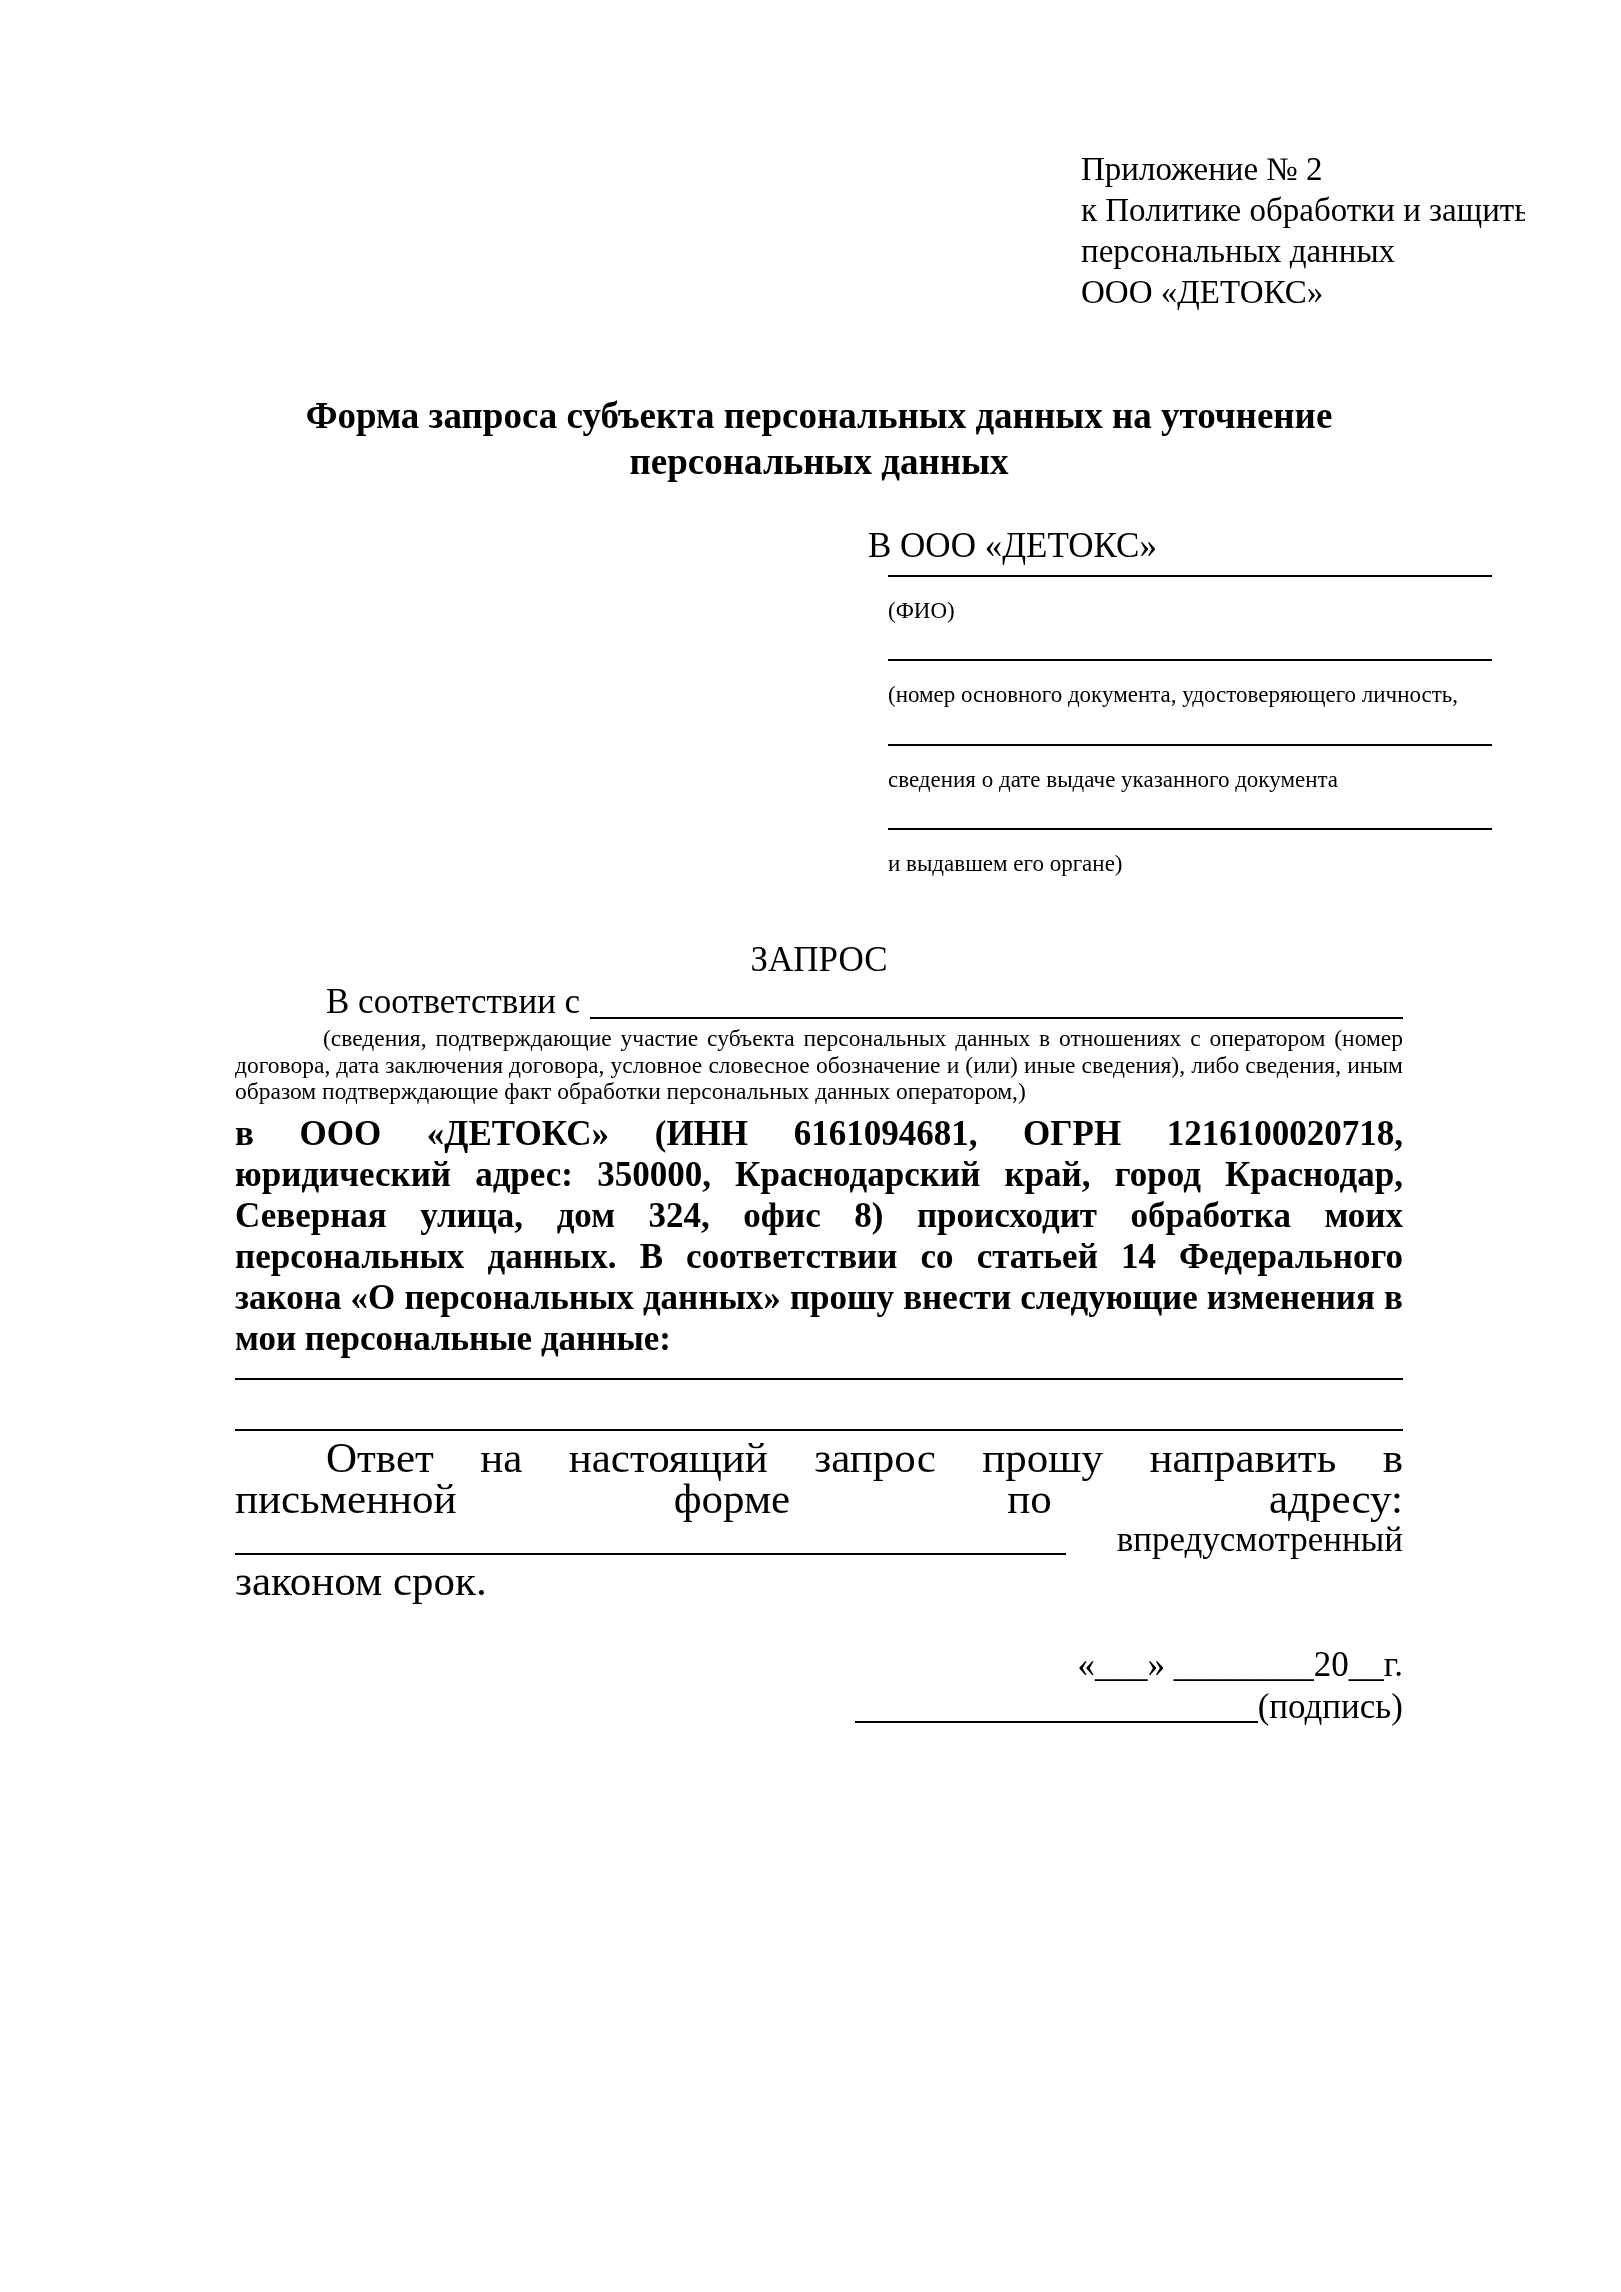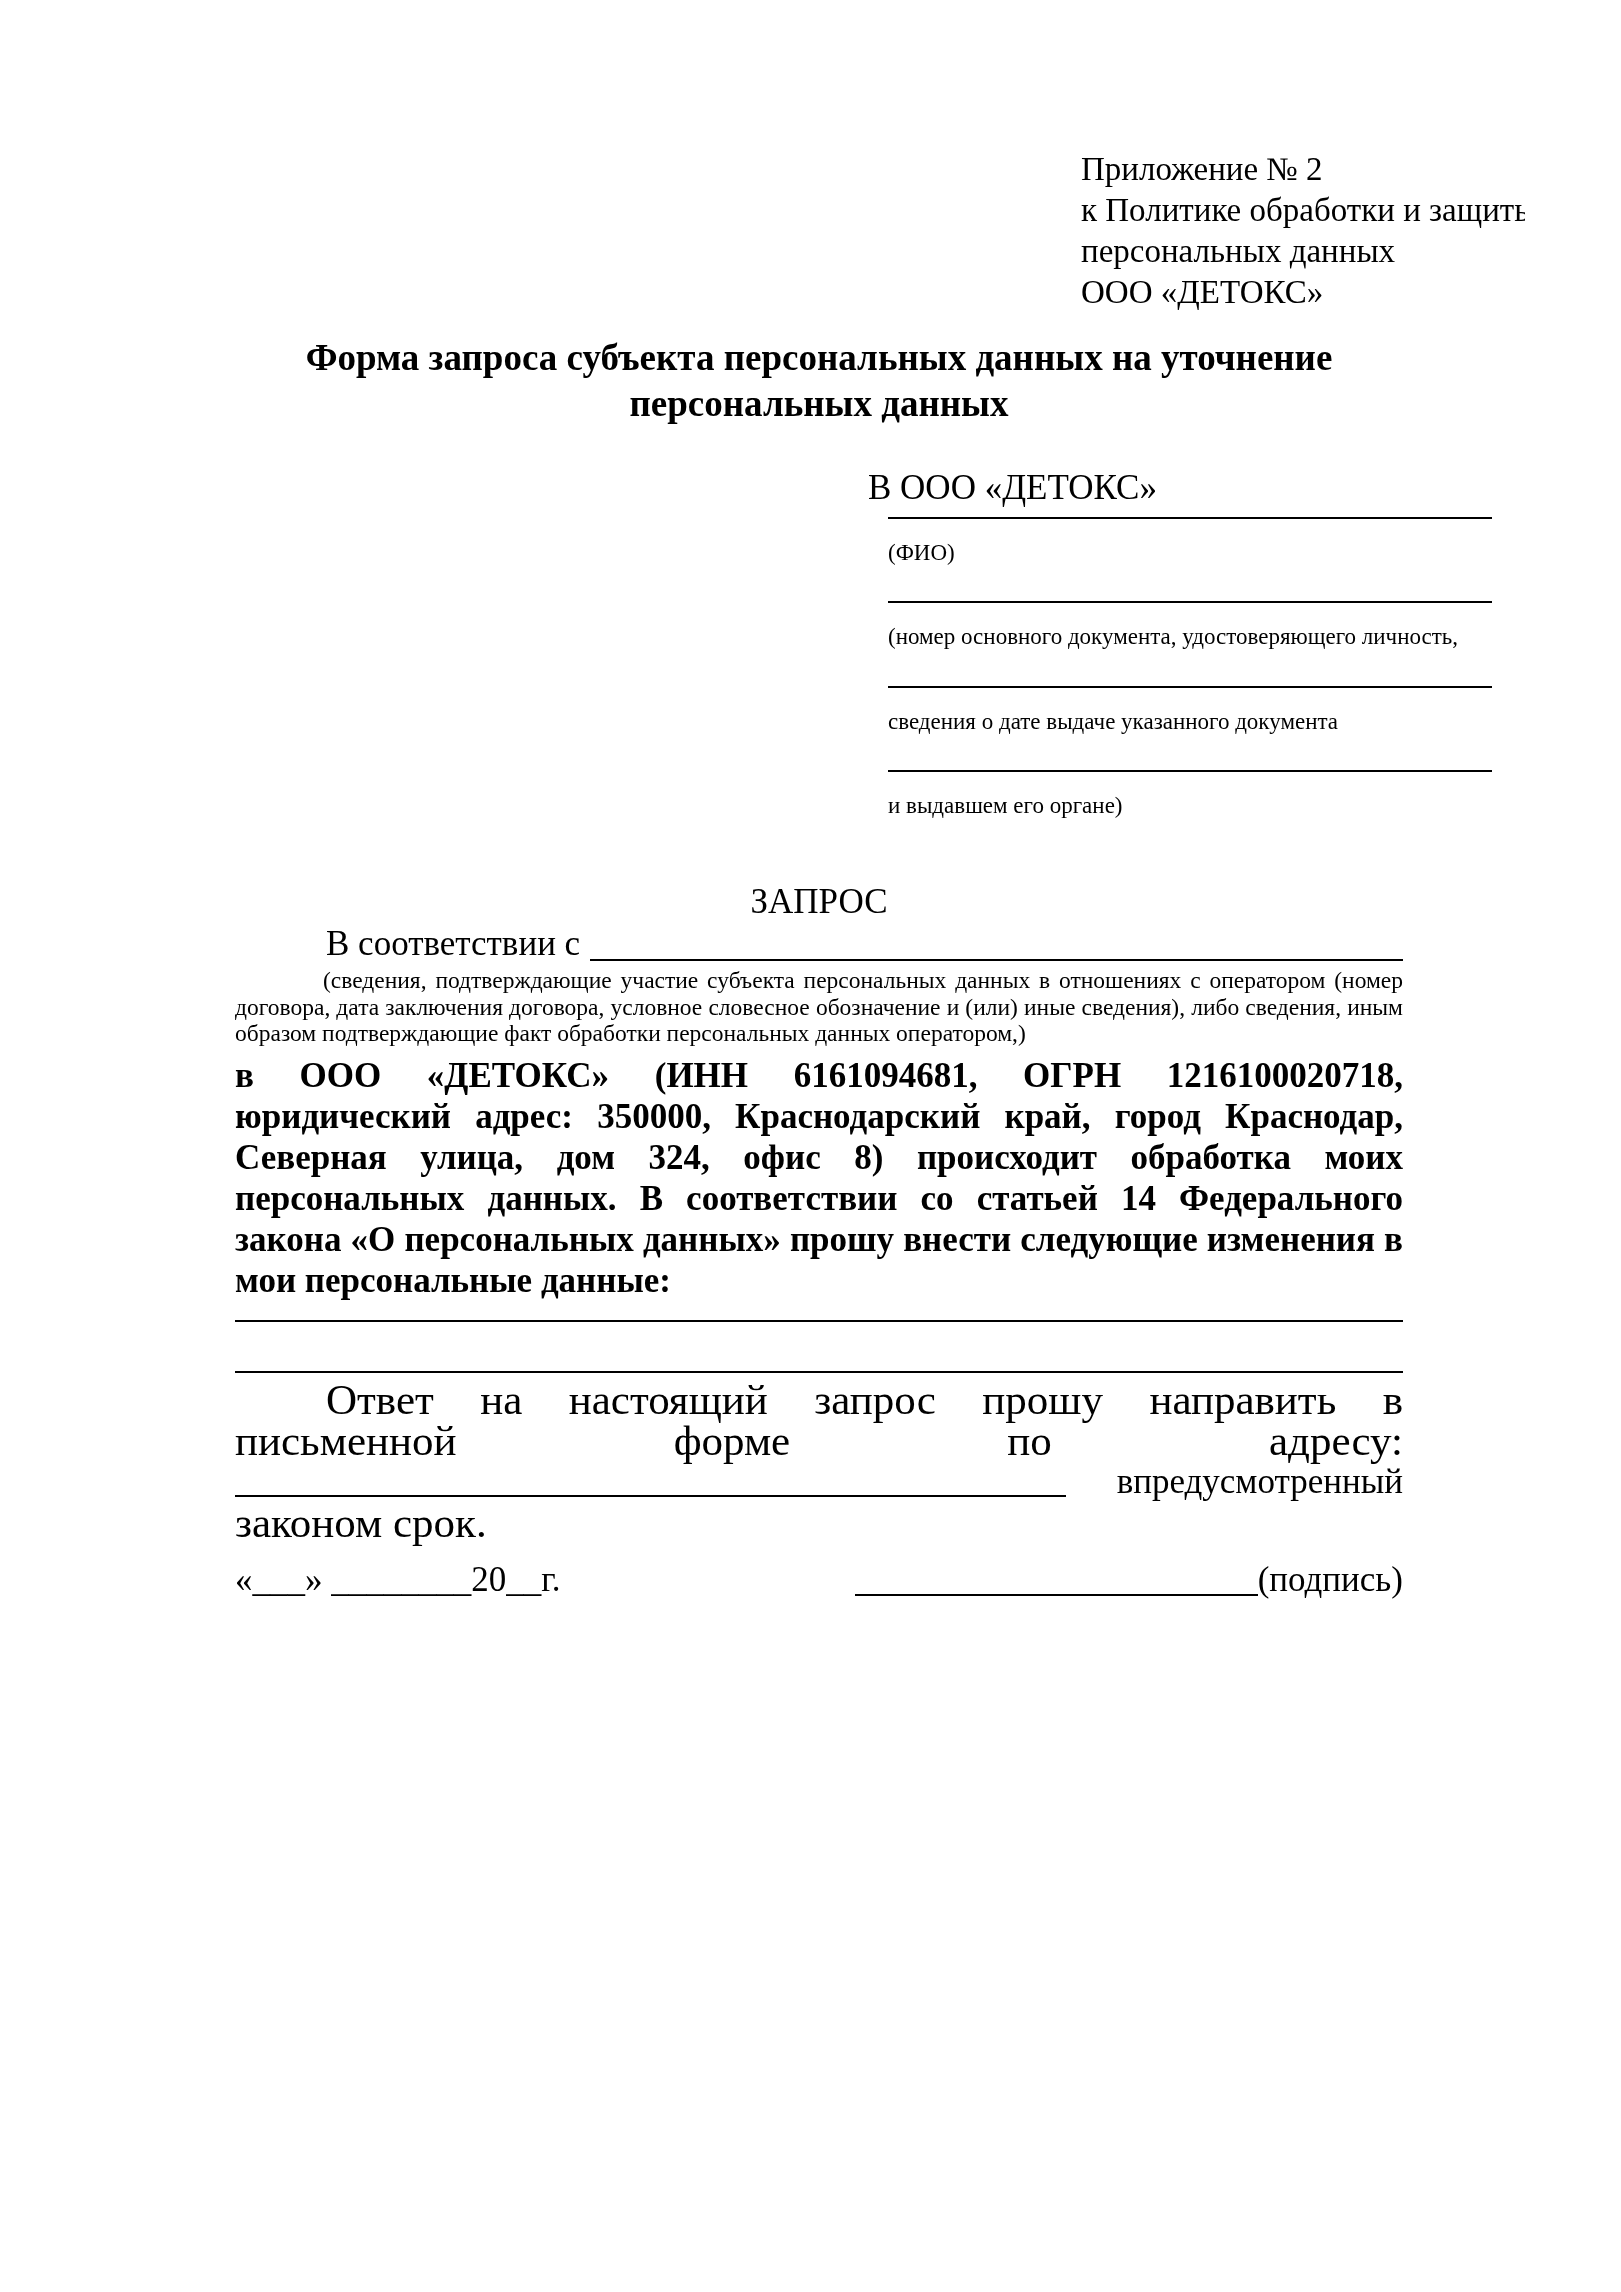--- a/index.html
+++ b/index.html
@@ -20,21 +20,21 @@
   }
   
   .appendix {
     margin-left: 846px;
     font-size: 33px;
     line-height: 41px;
     white-space: nowrap;
   }
   
   .doc-title {
-    margin-top: 22px;
+    margin-top: 80px;
     text-align: center;
     font-weight: bold;
     font-size: 37px;
     line-height: 46px;
   }
   
   .addr-to   { margin-top: 40px; margin-left: 633px; font-size: 35px; line-height: 42px; }
   .addr-from { margin-left: 662px; font-size: 35px; line-height: 42px; }
   .addr-fields { margin-left: 653px; width: 604px; }
   .blank-line { border-bottom: 2px solid #000; }
@@ -99,25 +99,26 @@
   .reply-line2 .fill {
     width: 901px;
     border-bottom: 2px solid #000;
     margin-bottom: 4.9px;
   }
   .reply-line2 .w1 { margin-left: 51px; }
   .reply-line2 .w2 { margin-left: auto; }
   .reply-line3 { font-size: 43px; line-height: 41px; }
   
   .footer-row {
-    margin-top: 16px;
+    margin-top: 43px;
     display: flex;
-    align-items: flex-start;
+    align-items: flex-end;
     font-size: 35px;
     line-height: 42px;
+    flex-direction: column;
   }
   .date-part { white-space: nowrap; }
   .sig-part { margin-left: auto; display: flex; align-items: flex-end; }
   .sig-line {
     width: 403px;
     border-bottom: 2px solid #000;
     margin-bottom: 4.9px;
   }
   .sig-caption { white-space: nowrap; }
 </style>

